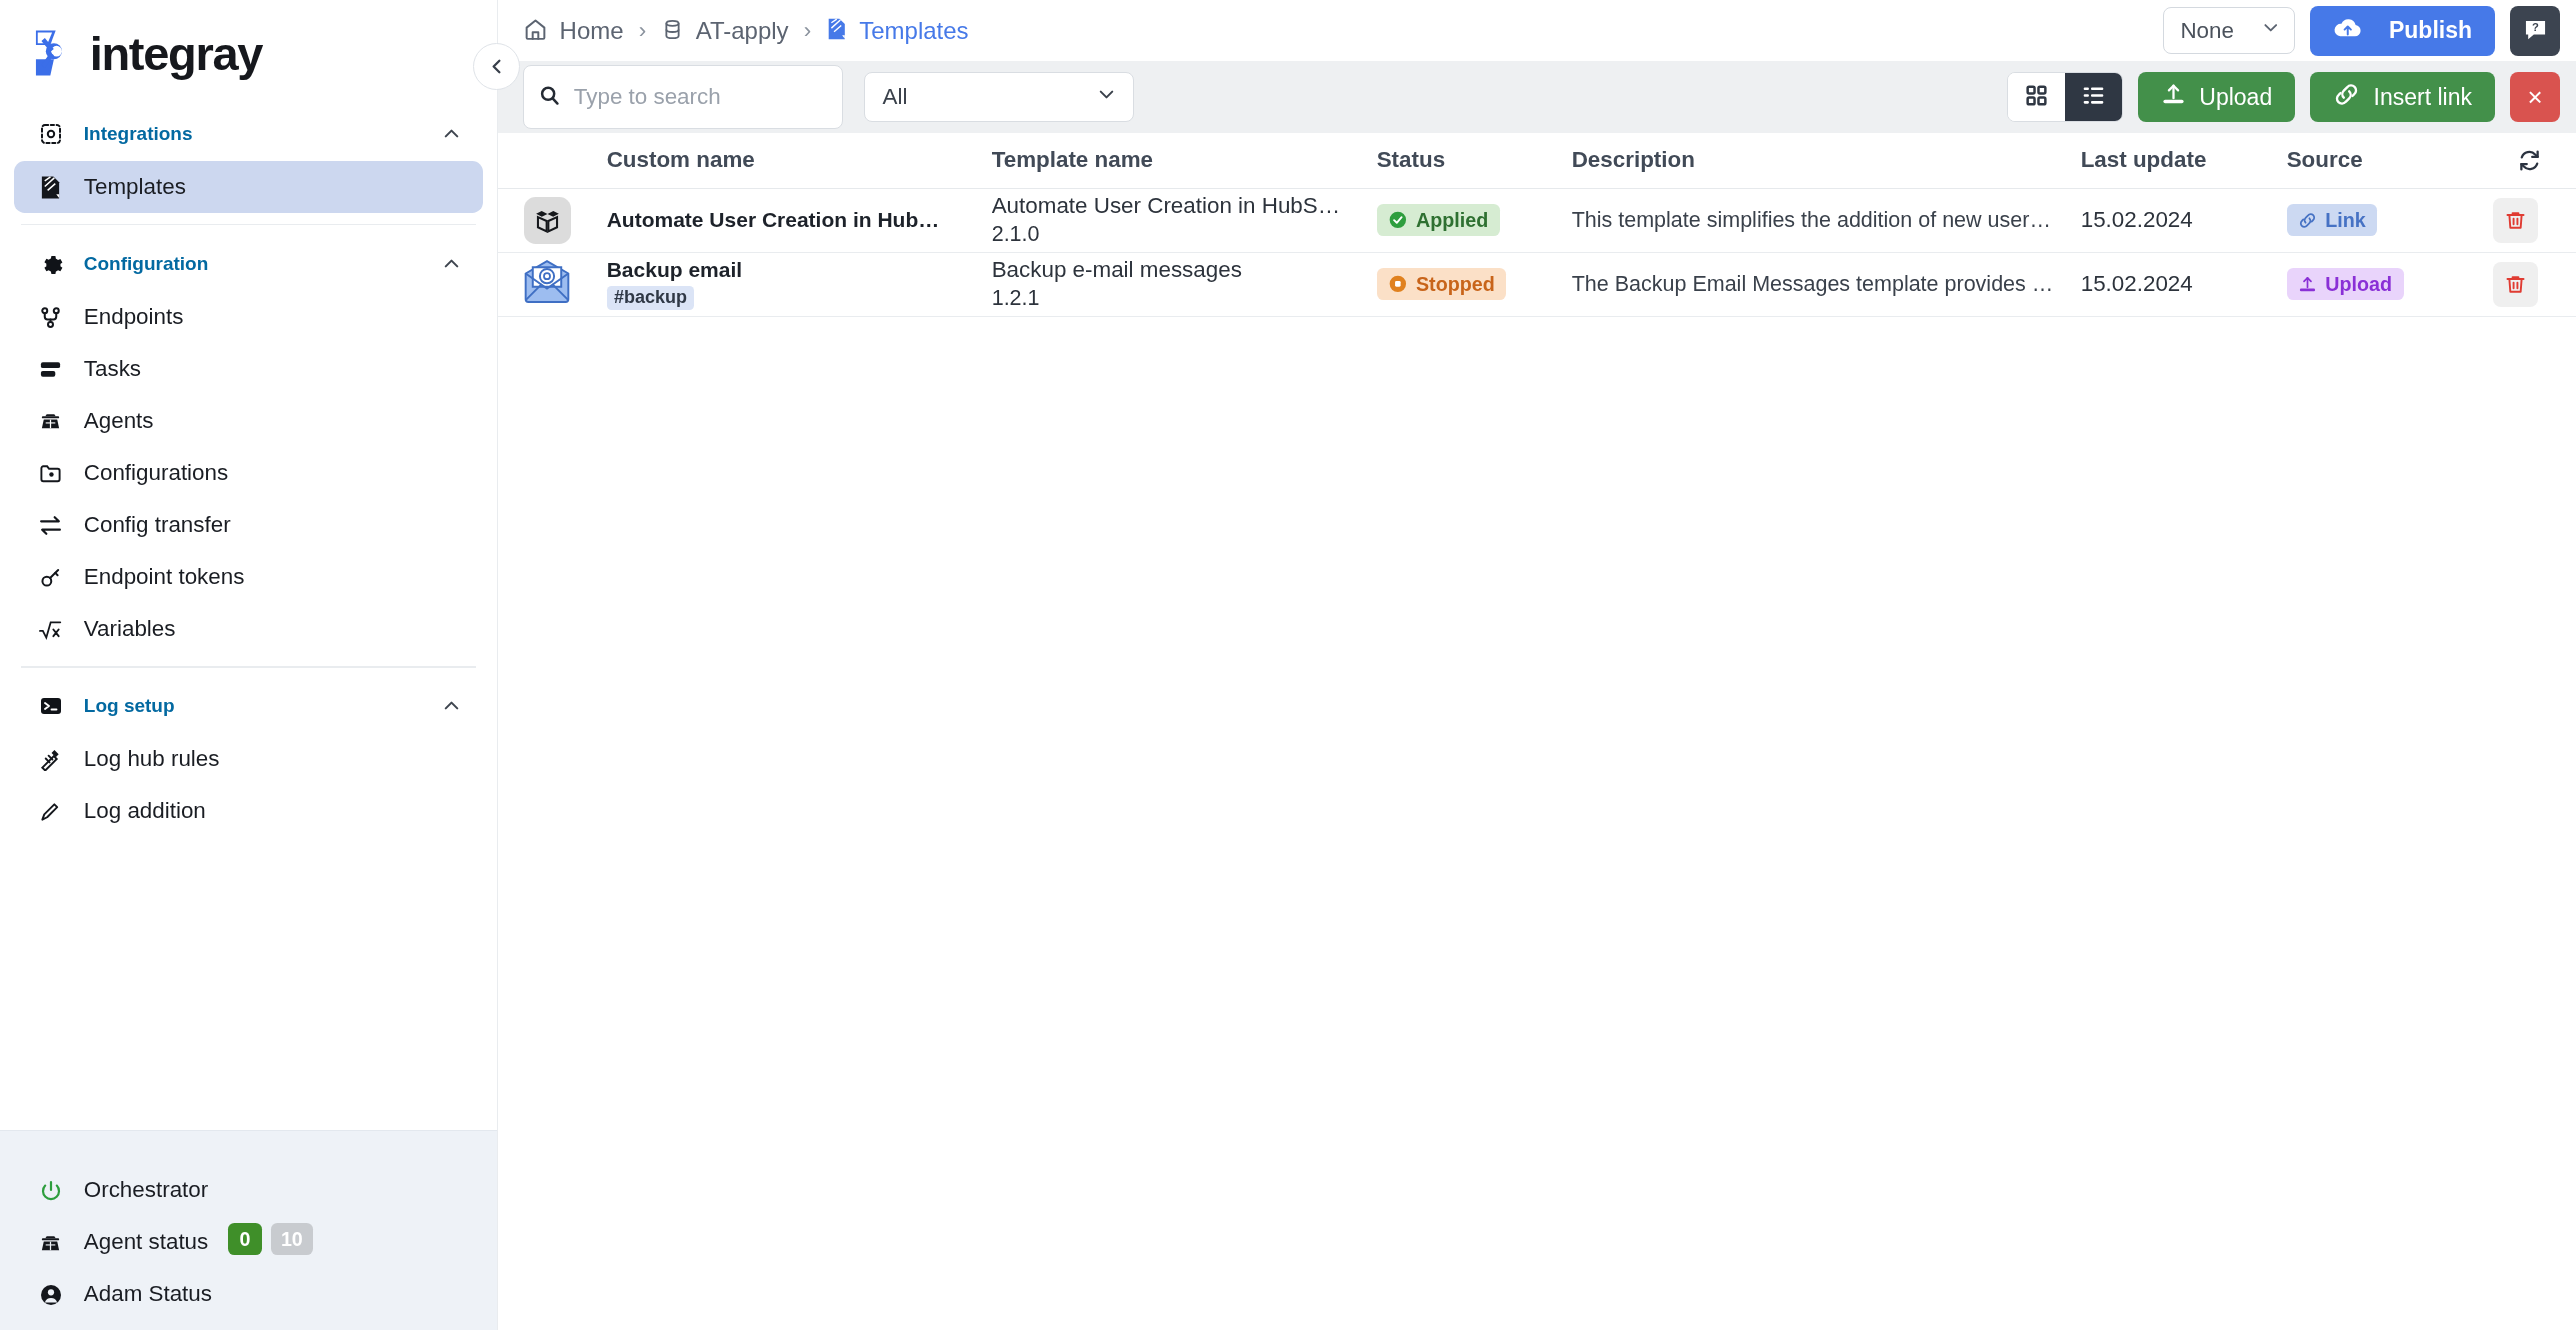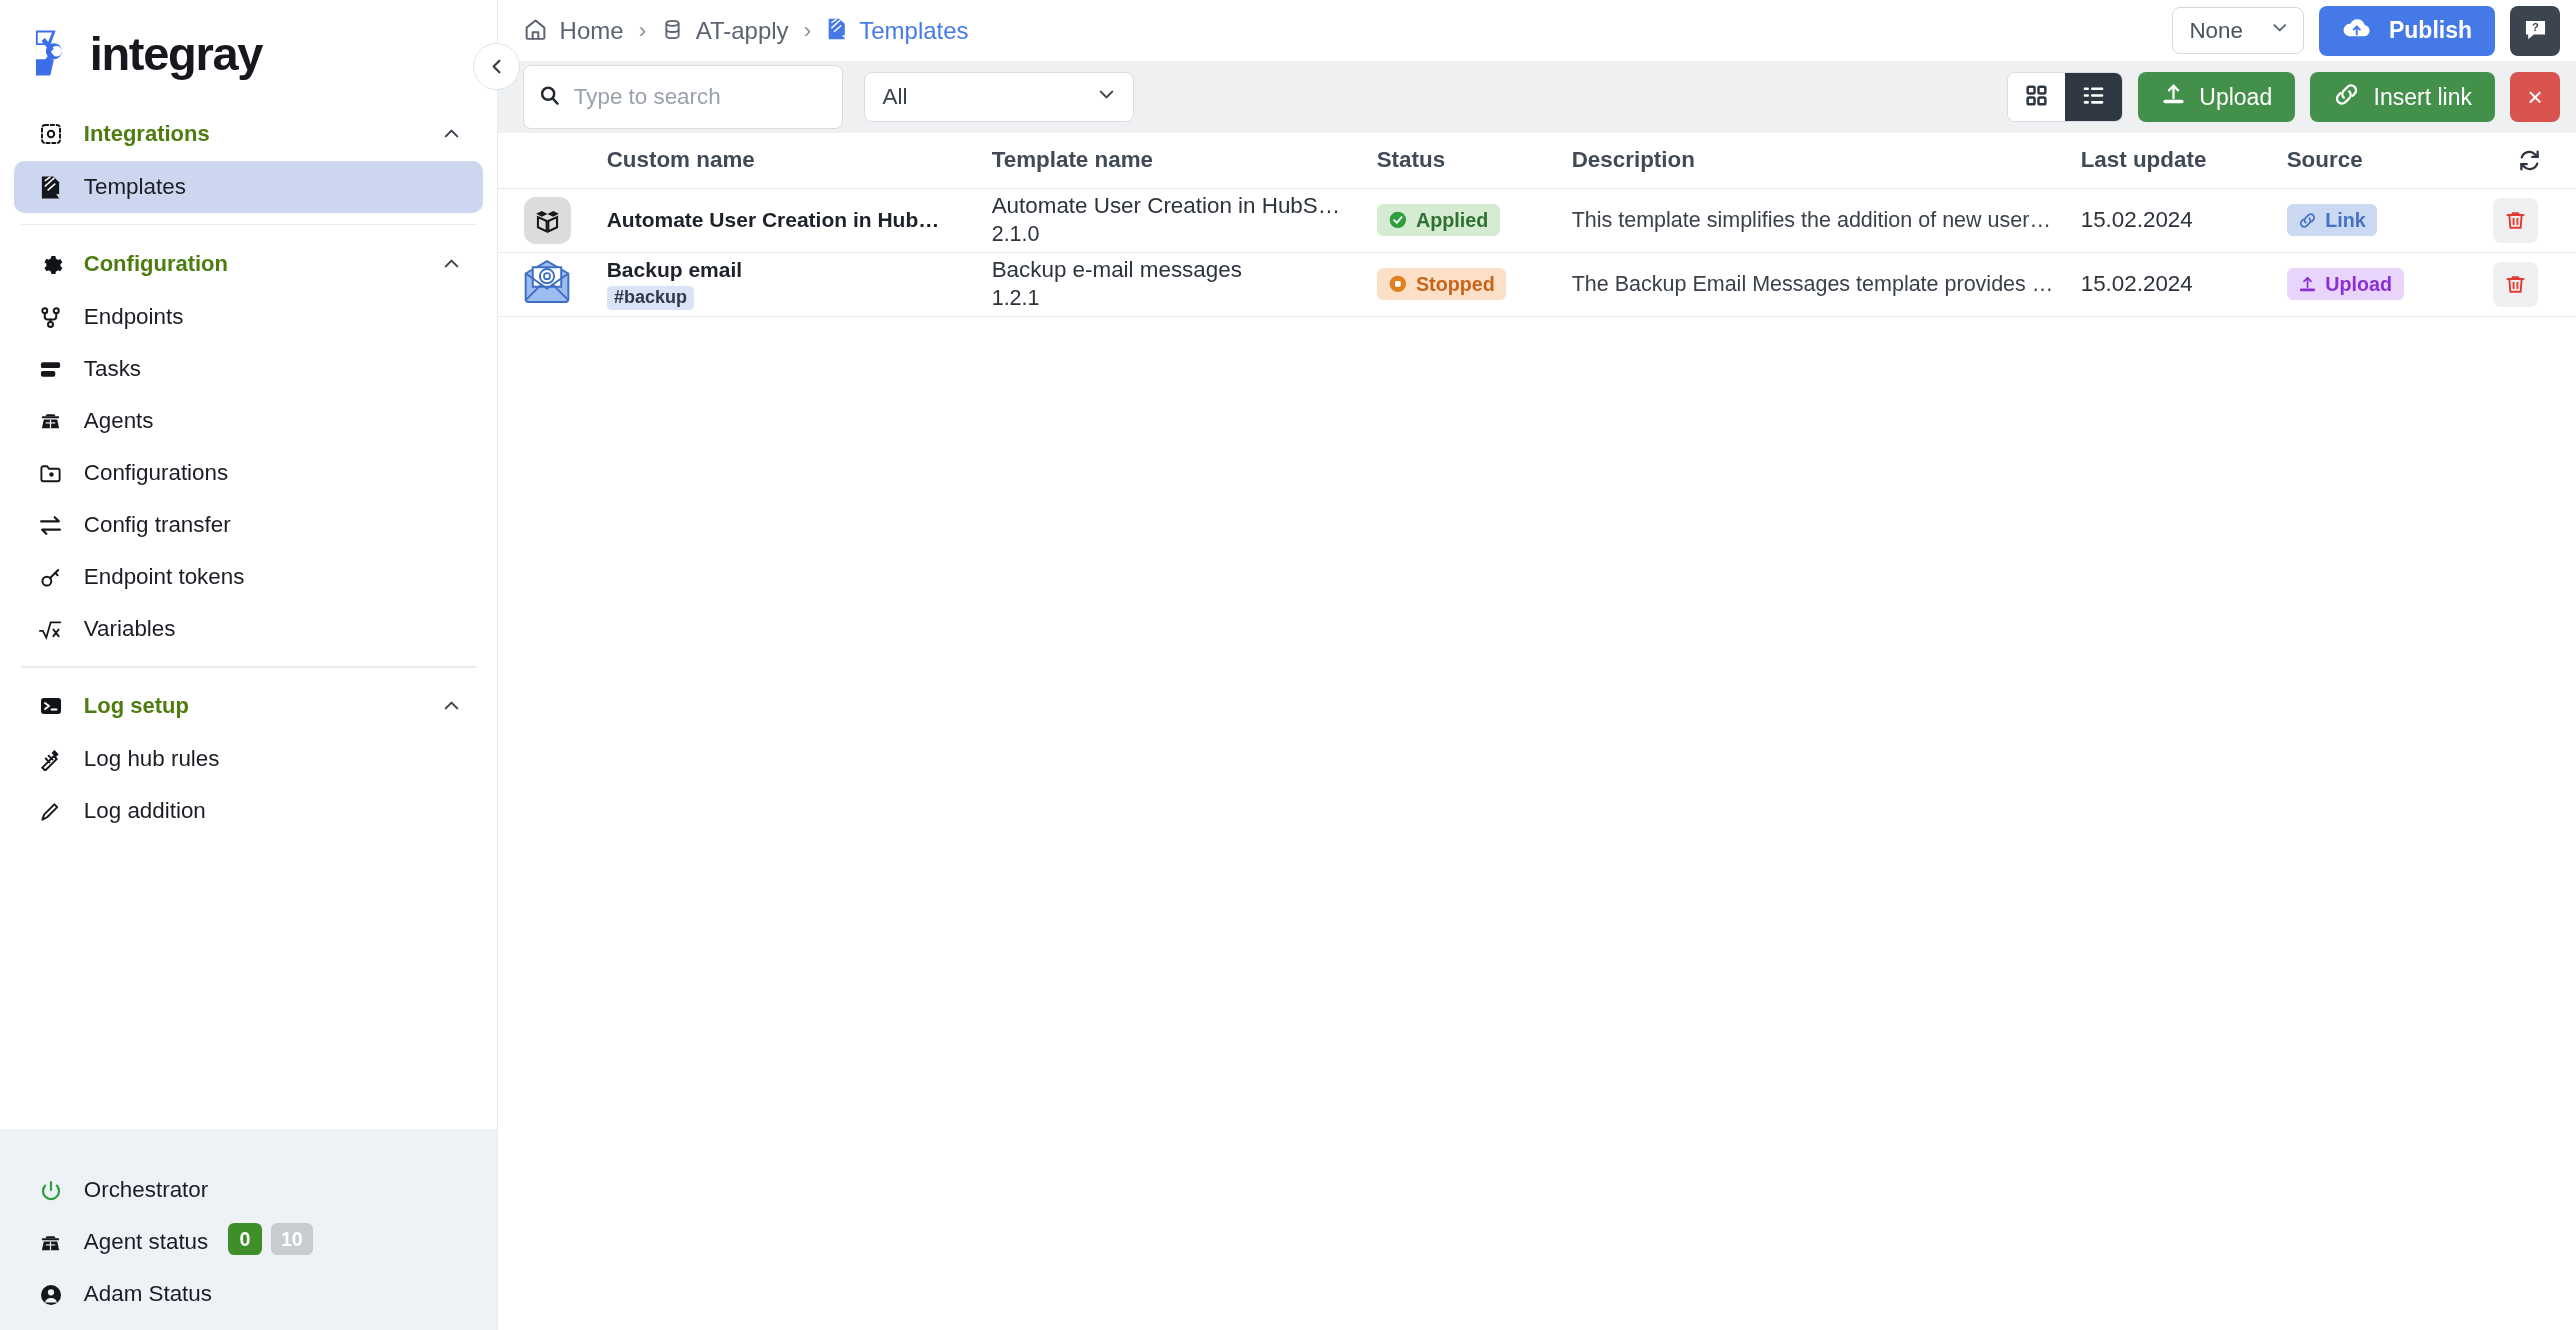--- a/index.html
+++ b/index.html
@@ -35,21 +35,21 @@
   .nav { flex: 1 1 auto; overflow: hidden; padding: 0 14.3px; }
 
   .nav-group-header {
     display: flex; align-items: center;
     height: 55px;
     padding: 0 19.7px 0 21.5px;
     cursor: pointer;
     border-radius: 9px;
   }
   .nav-group-header .ico { width: 30px; flex: 0 0 30px; display: flex; align-items: center; justify-content: center; color: #101318; }
-  .nav-group-header .lbl { font-size: 22px; font-weight: 700; color: #4d7c0f; margin-left: 18px; flex: 1 1 auto; }
+  .nav-group-header .lbl { font-size: 19px; font-weight: 700; color: #0369a1; margin-left: 18px; flex: 1 1 auto; }
   .chev { color: #3f4650; display: flex; align-items: center; }
 
   .nav-item {
     display: flex; align-items: center;
     height: 52px;
     padding: 0 19.7px 0 21.5px;
     border-radius: 10.7px;
     cursor: pointer;
   }
   .nav-item .ico { width: 30px; flex: 0 0 30px; display: flex; align-items: center; justify-content: center; color: #14171c; }
@@ -113,21 +113,21 @@
   .select-none {
     width: 132px; height: 47px;
     border: 0.9px solid #d4d9df; border-radius: 8px;
     background: #fff;
     display: flex; align-items: center; justify-content: space-between;
     padding: 0 12.5px 0 16px;
     font-size: 22.4px; color: #4b525c; cursor: pointer;
   }
   .btn-publish {
     height: 50px; background: #4679e8; color: #fff;
-    border-radius: 8px; display: flex; align-items: center; gap: 17px;
+    border-radius: 8px; display: flex; align-items: center; gap: 26px;
     padding: 0 23px; font-size: 23px; font-weight: 600; cursor: pointer;
   }
   .btn-help {
     width: 50px; height: 50px; background: #3c4450;
     border-radius: 8px; display: flex; align-items: center; justify-content: center;
     cursor: pointer;
   }
 
   
   .toolbar {

